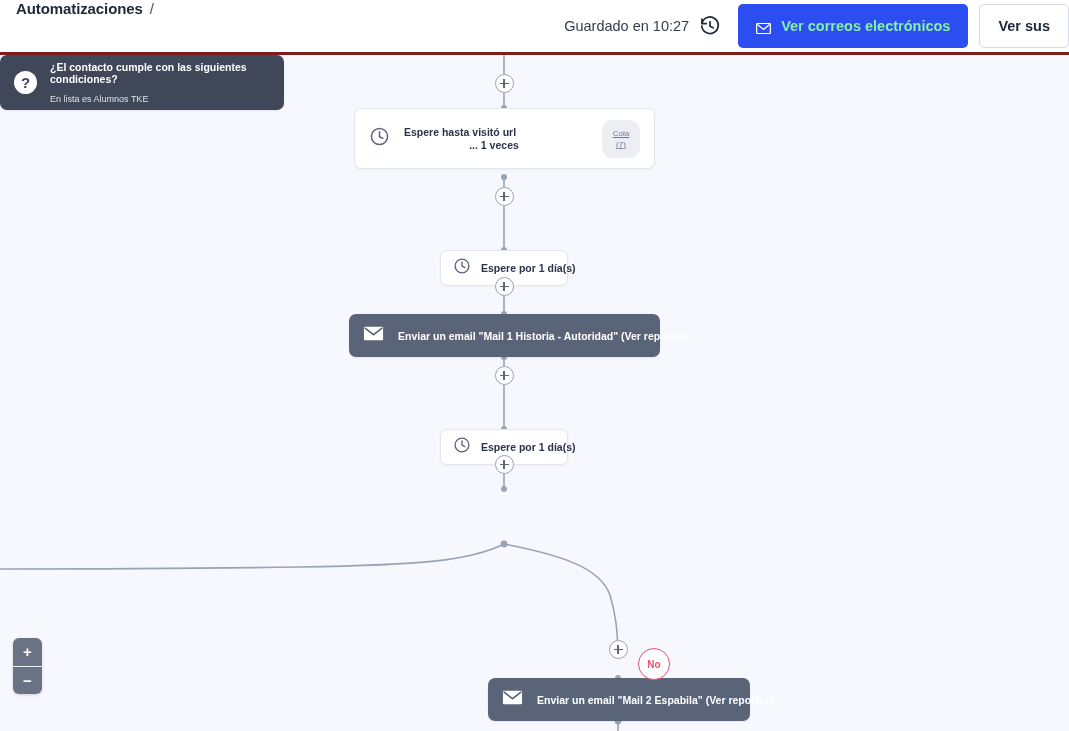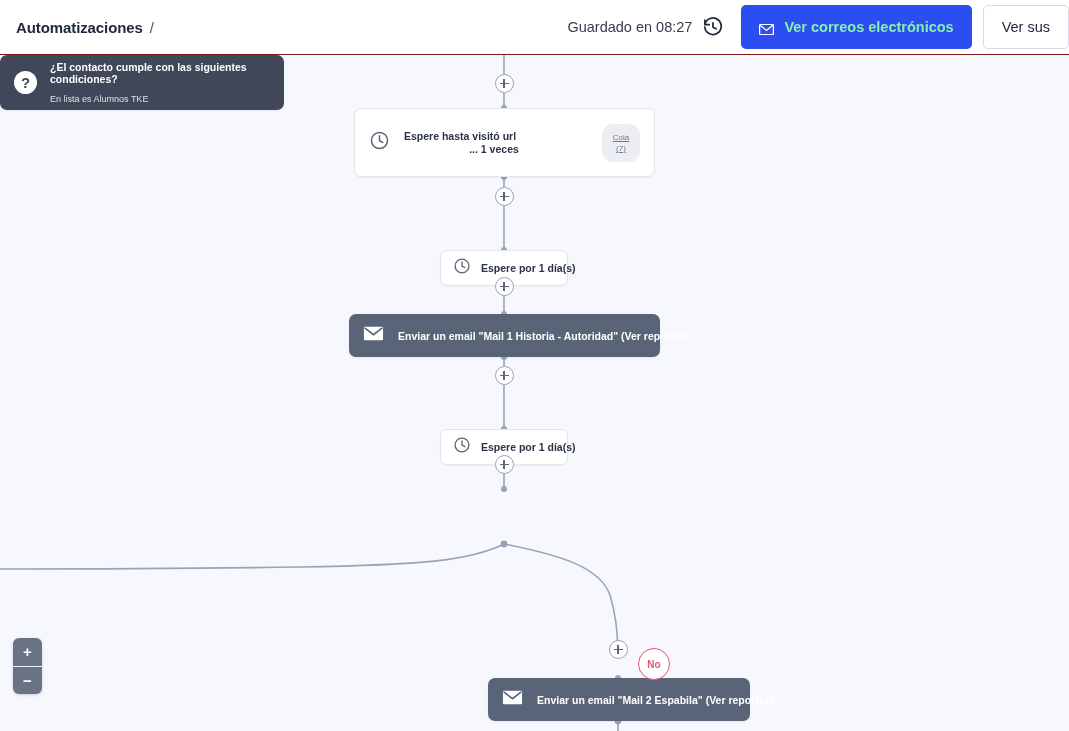--- a/index.html
+++ b/index.html
@@ -8,22 +8,22 @@
     font-family: "Liberation Sans", sans-serif;
     background: #f7f8fd;
     overflow: hidden;
   }
 
   
   .header {
     position: absolute; top: 0; left: 0;
     width: 1069px; height: 55px;
     background: #ffffff;
-    border-bottom: 1px solid #7f1d1d;
-    display: flex; align-items: center;
+    border-bottom: 3px solid #7f1d1d;
+    display: flex; align-items: flex-start;
     z-index: 40;
   }
   .breadcrumb {
     margin-left: 16px;
     display: flex; align-items: baseline; gap: 7px;
     font-size: 15px; font-weight: bold; color: #21293c;
     letter-spacing: -0.1px;
   }
   .breadcrumb .sep { font-weight: normal; color: #4a5163; font-size: 15px; }
   .header-right {
@@ -52,21 +52,21 @@
   .btn-primary .env { width: 15px; height: 11px; display: block; }
   .btn-secondary {
     margin-left: 11px;
     background: #ffffff;
     color: #21293c;
     border: 1px solid #d8dbe5;
     border-radius: 5px;
     height: 44px;
     padding: 12px 18px;
     display: flex; align-items: center;
-    font-size: 14.5px; font-weight: normal;
+    font-size: 14.5px; font-weight: bold;
     cursor: pointer;
     white-space: nowrap;
   }
 
   
   .canvas {
     position: absolute;
     top: 55px; left: 0;
     width: 1069px; height: 676px;
     background: #f7f8fd;
@@ -79,21 +79,21 @@
   
   .node-light {
     background: #ffffff;
     border: 1px solid #e3e6ef;
     border-radius: 7px;
     box-shadow: 0 1px 2px rgba(40,50,80,0.05);
     display: flex; align-items: center;
   }
   .node-wide {
     left: 354px; top: 53px;
-    width: 301px; height: 69px;
+    width: 301px; height: 61px;
     padding: 0 14px;
   }
   .node-wide .clock { flex: 0 0 auto; margin-right: 14px; }
   .node-wide .txt {
     flex: 1 1 auto;
     display: flex; flex-direction: column;
     justify-content: center;
     height: 100%;
     padding: 10px 0;
   }
@@ -227,21 +227,21 @@
 </head>
 <body>
 
 <div class="header">
   <div class="breadcrumb">
     <span>Automatizaciones</span>
     <span class="sep">/</span>
   </div>
 
   <div class="header-right">
-    <span class="saved-text">Guardado en 08:27</span>
+    <span class="saved-text">Guardado en 10:27</span>
 
     <span class="history-icon">
       <svg viewBox="0 0 24 24" width="22" height="22" fill="none" stroke="#21293c" stroke-width="1.9" stroke-linecap="round" stroke-linejoin="round">
         <path d="M3.2 9.2A9 9 0 1 1 3 12"></path>
         <polyline points="3.2,4.6 3.2,9.4 8,9.4"></polyline>
         <polyline points="12,7.4 12,12.2 15.4,13.9"></polyline>
       </svg>
     </span>
 
     <button class="btn-primary">

